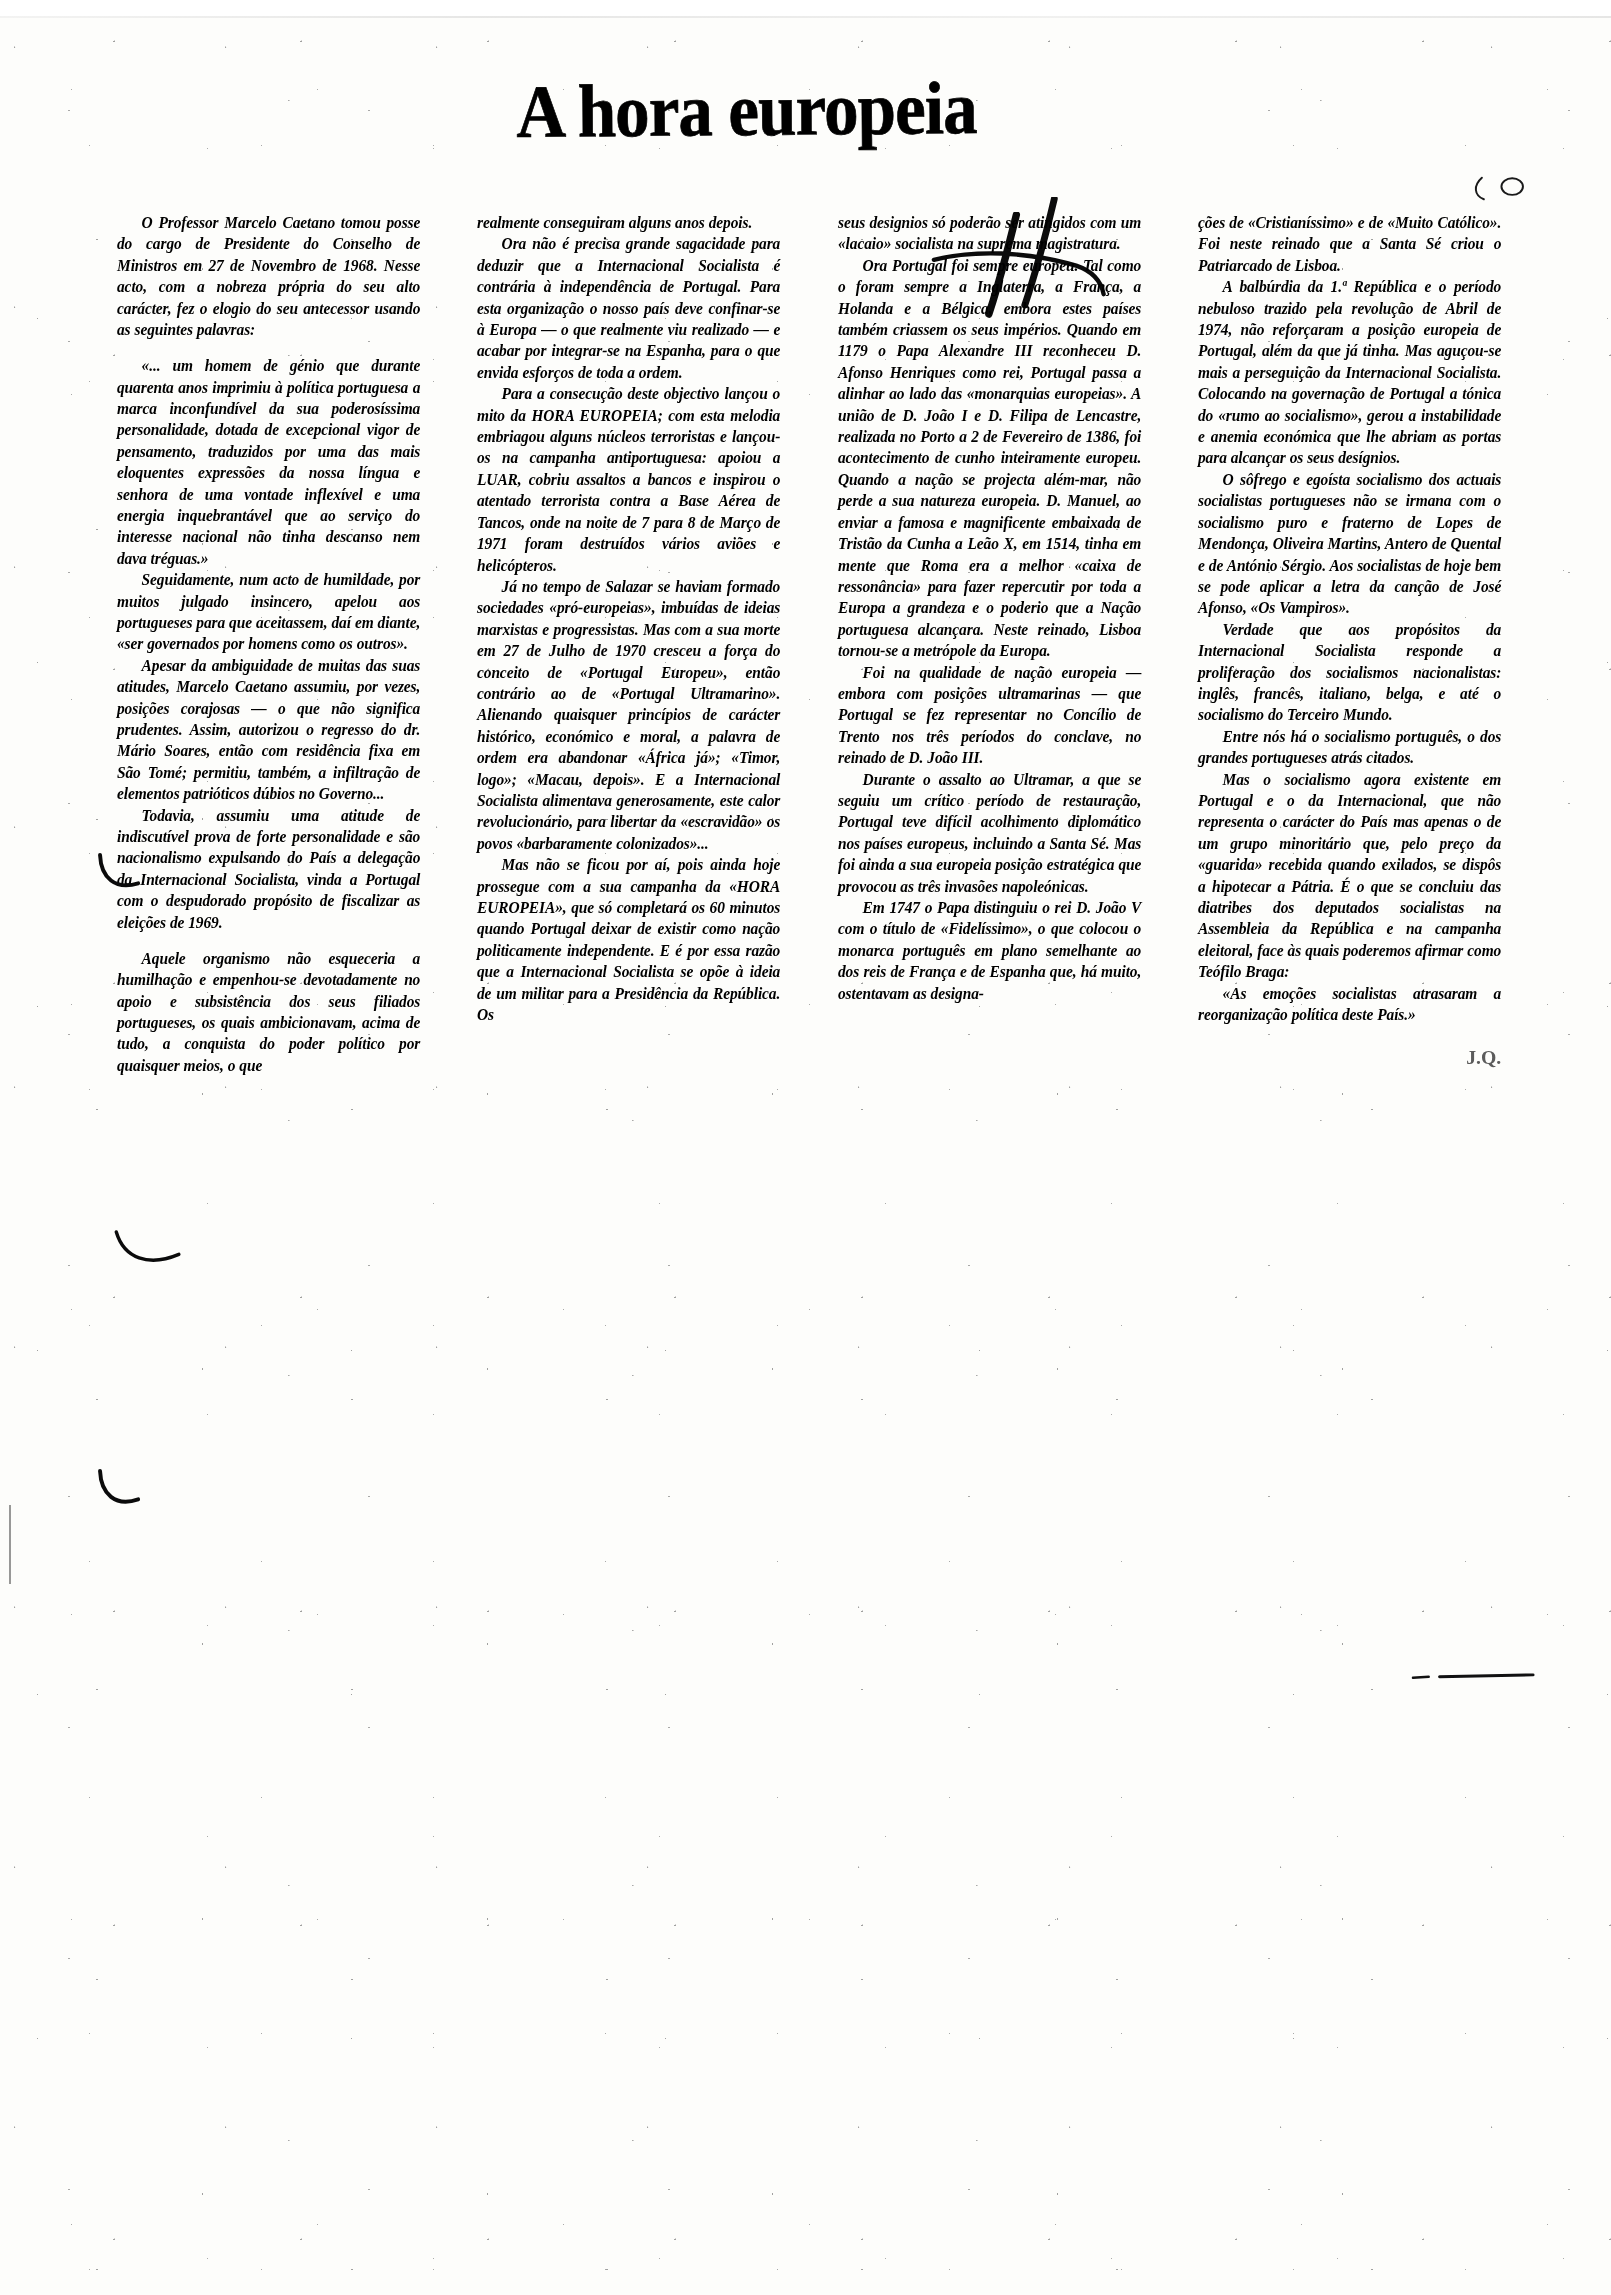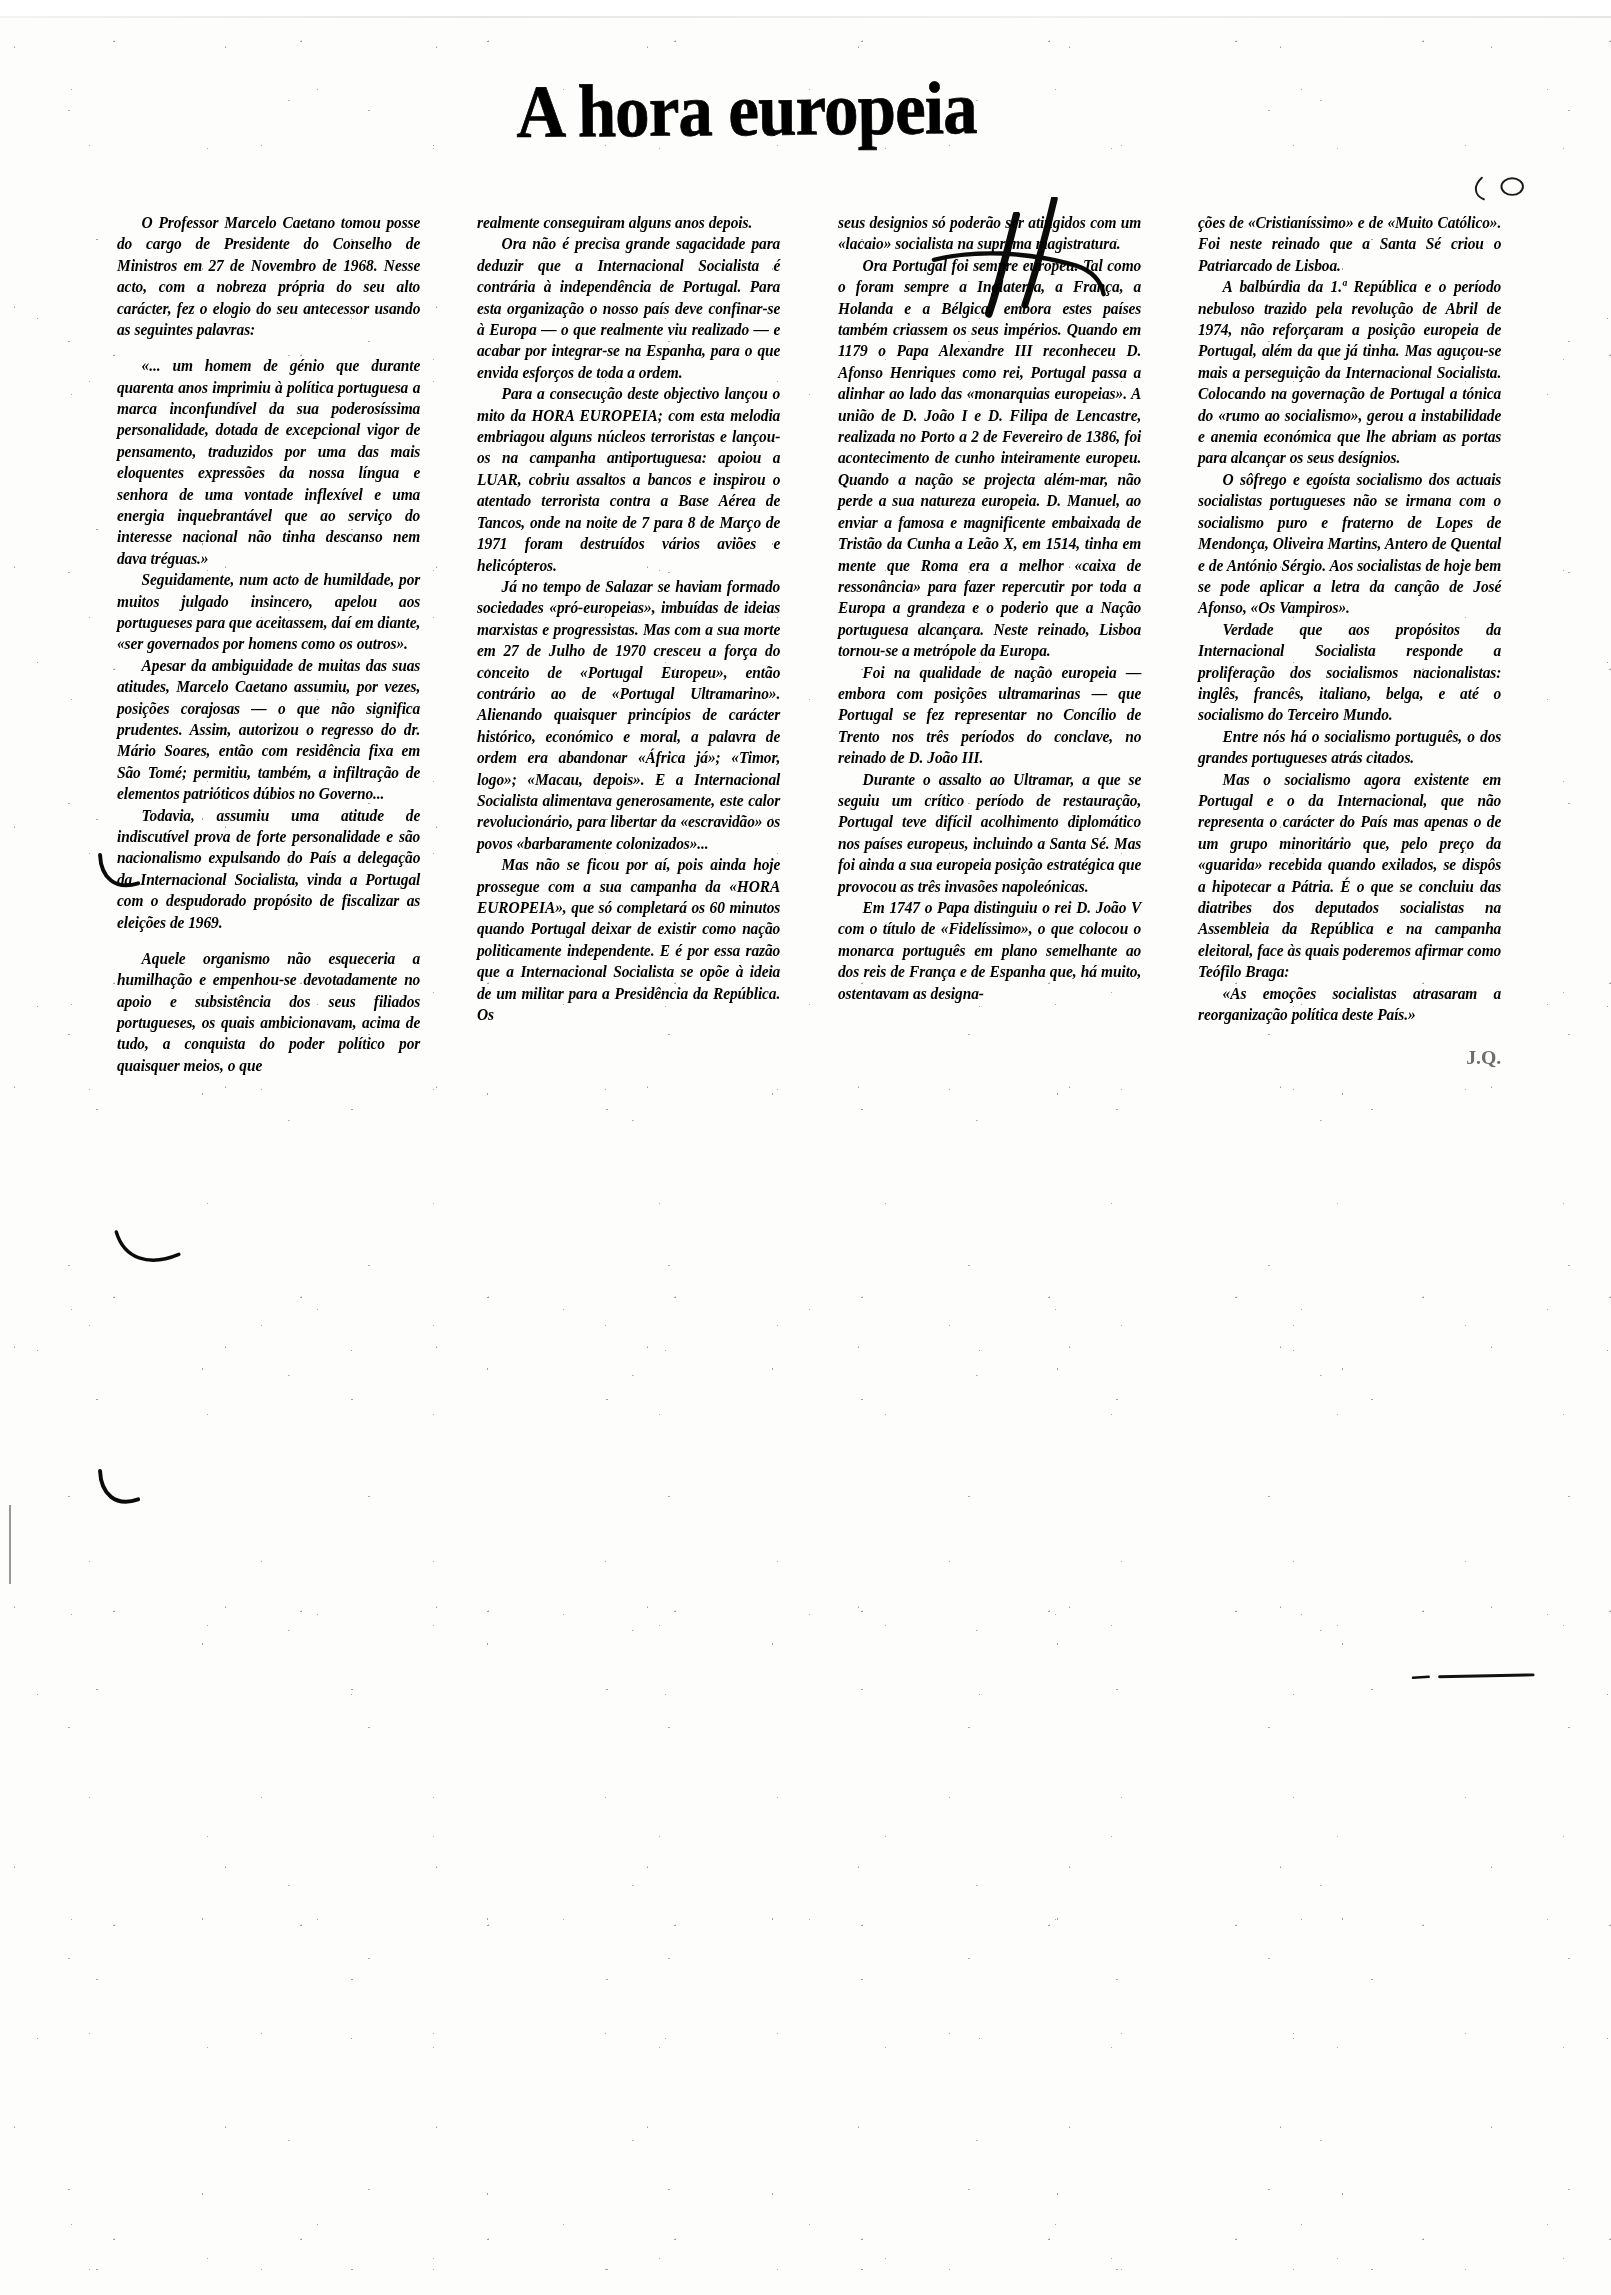--- a/index.html
+++ b/index.html
@@ -105,21 +105,21 @@
     filter: contrast(1.22) saturate(0);
   }
 
   .signature {
     margin-top: 20.6px;
     text-align: right;
     font-family: "Liberation Serif", "DejaVu Serif", serif;
     font-weight: 700;
     font-style: normal;
     font-size: 19.7px;
-    color: #8b5cf6;
+    color: #0f766e;
     padding-right: 10.8px;
   }
 
   
   .pen {
     position: absolute;
     pointer-events: none;
     color: #0b0b0b;
   }
   #pen-slash-1 { left: 978px; top: 138px;  }

